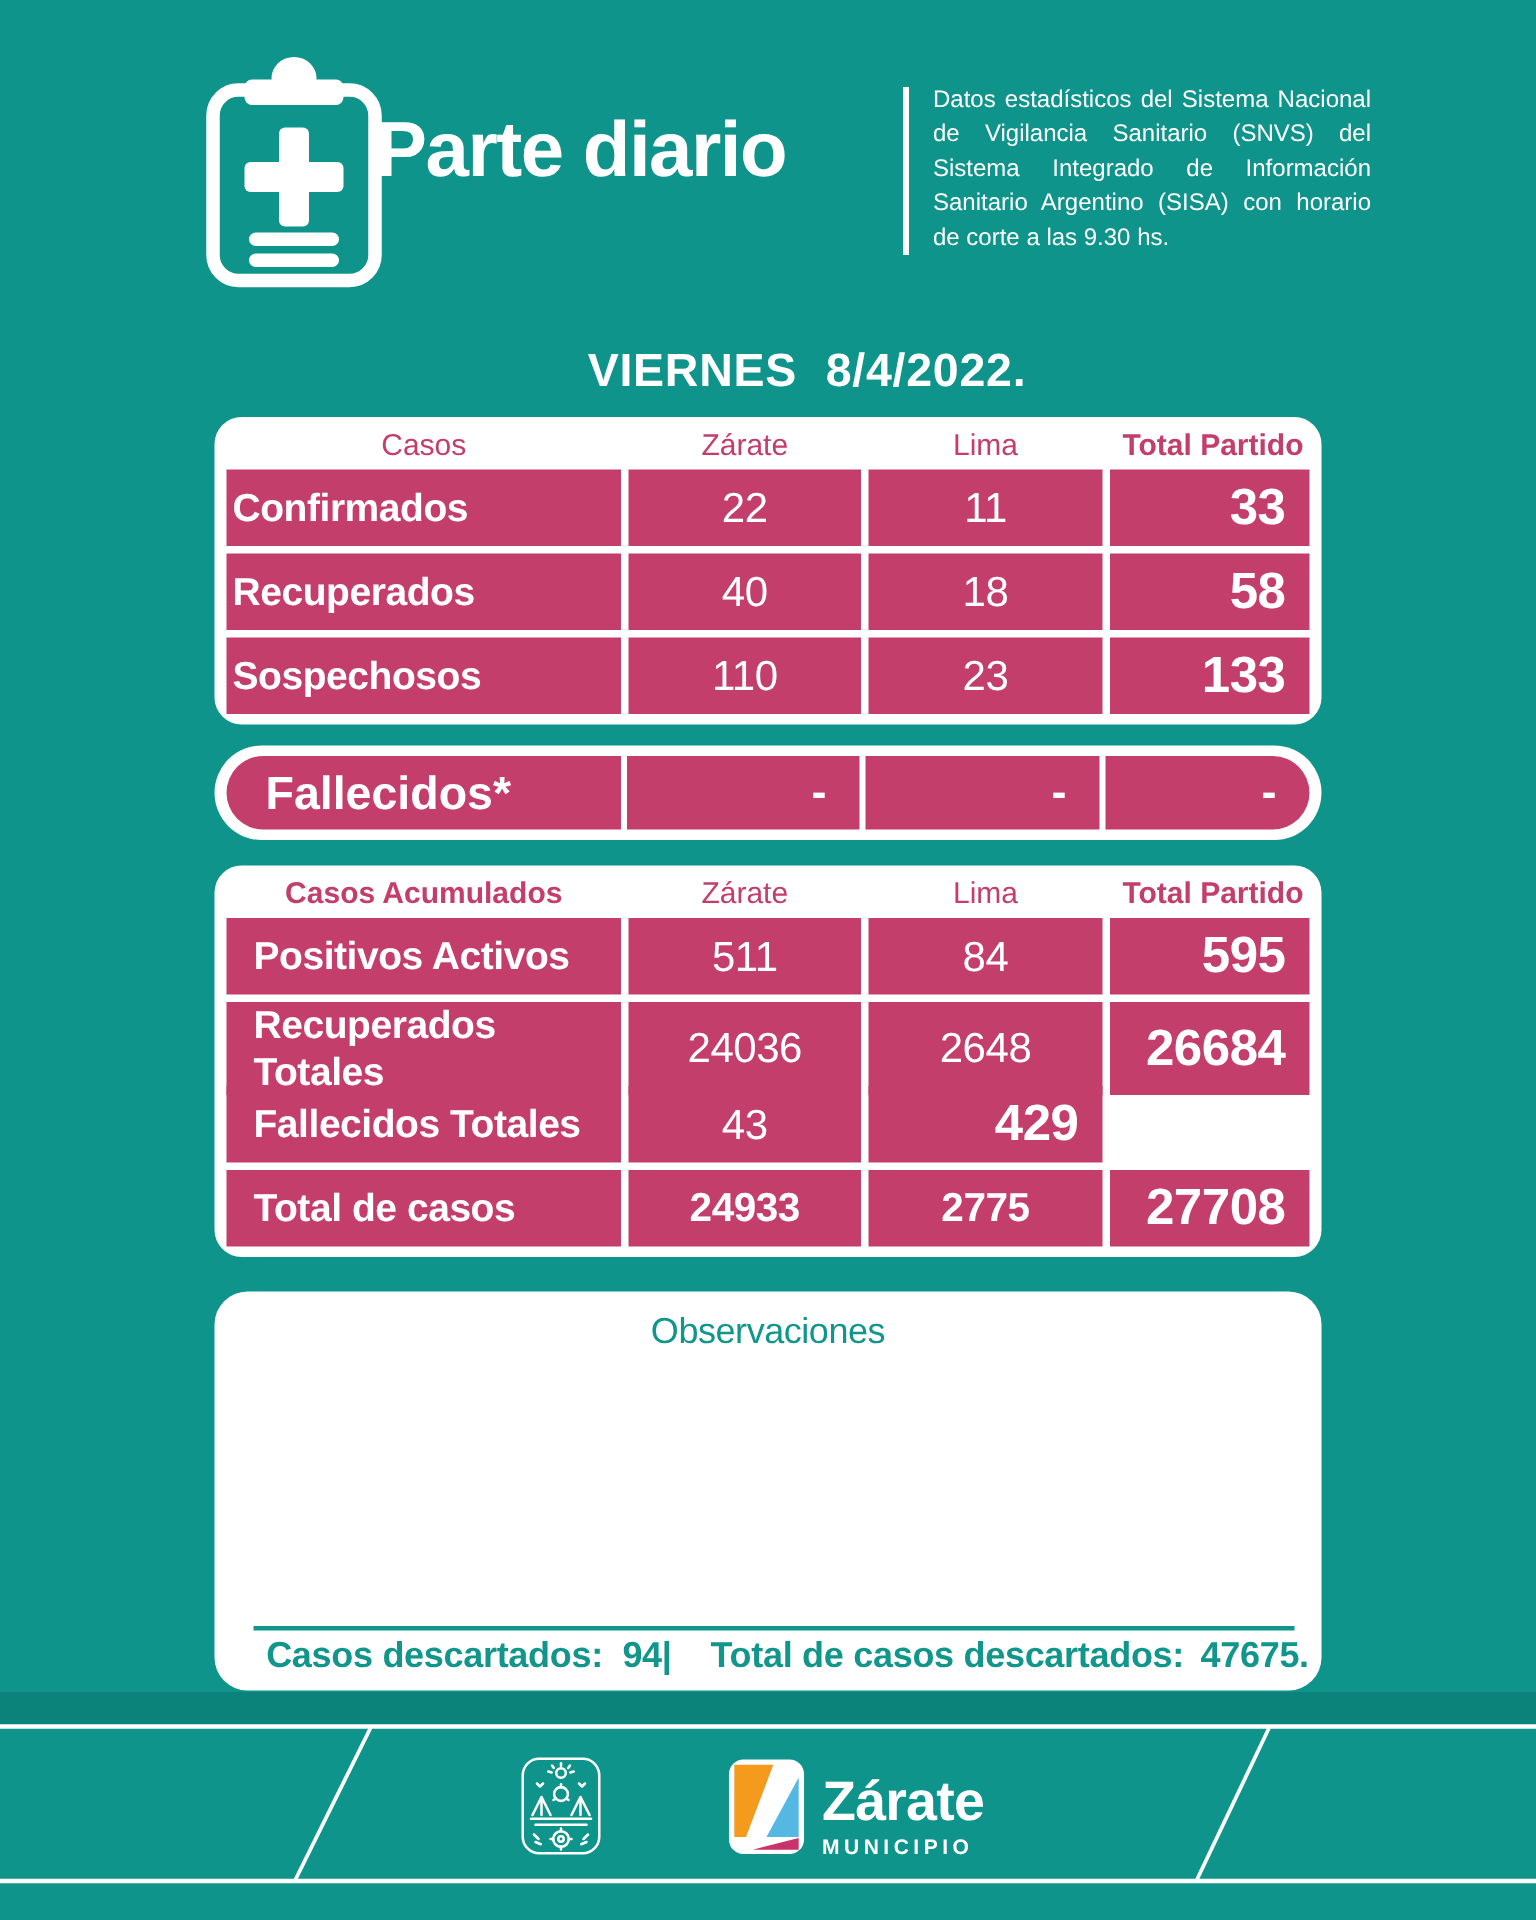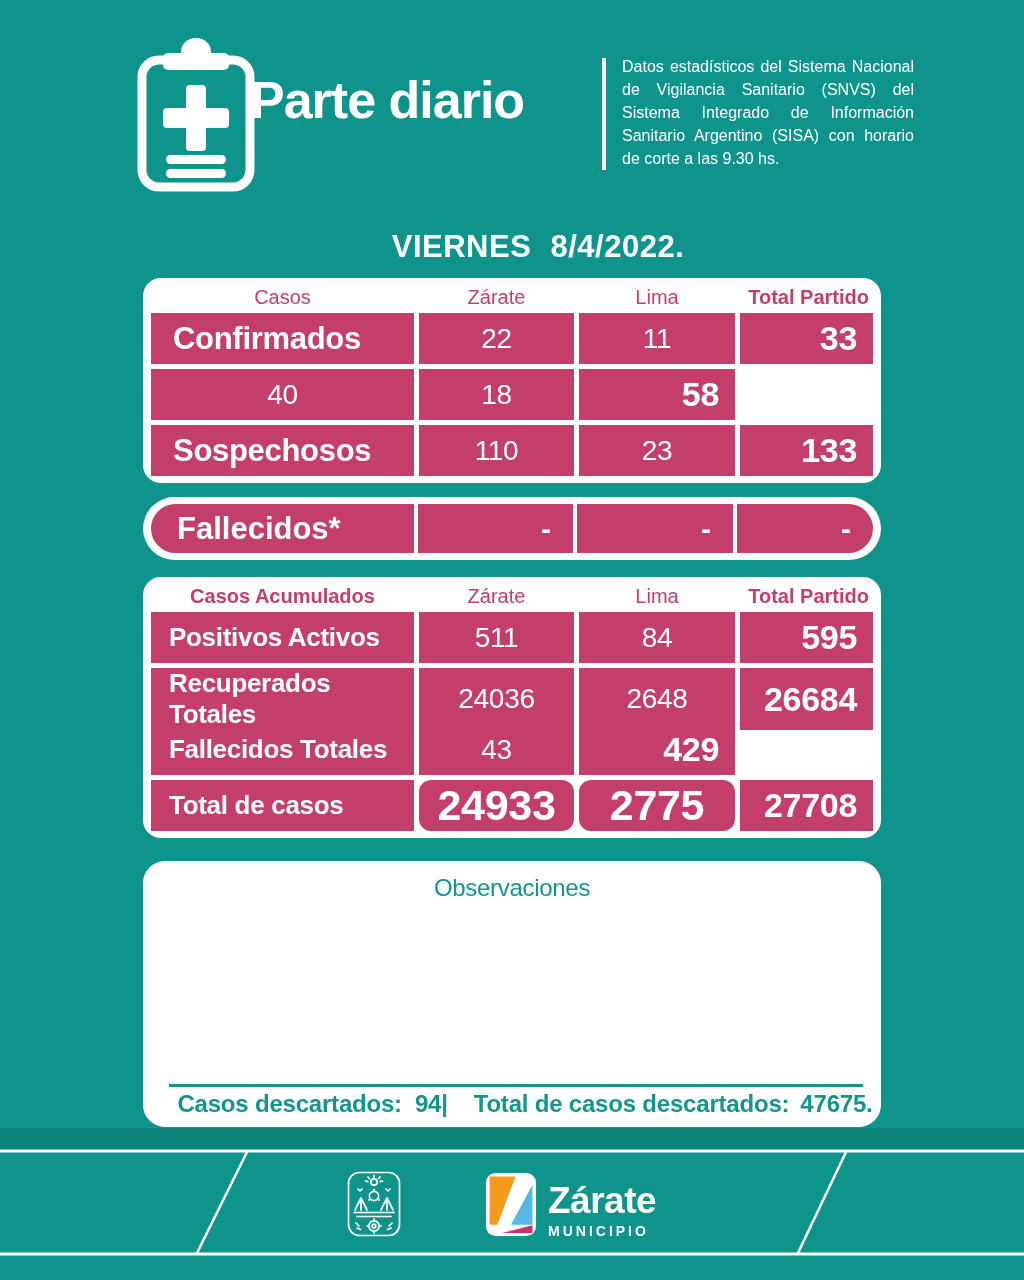--- a/index.html
+++ b/index.html
@@ -29,24 +29,24 @@
     border-radius:18px;box-sizing:border-box;padding:6px 8px 7px 8px;
   }
   .grid{display:grid;grid-template-columns:263px 155px 156px 1fr;grid-column-gap:5px;}
   .thead{height:26px;align-items:center;color:#C43E6C;font-size:20px;}
   .thead span{text-align:center;white-space:nowrap;}
   .thead .th-total{font-weight:bold;text-align:right;padding-right:4px;}
   .thead .th-bold{font-weight:bold;}
   .rows{display:flex;flex-direction:column;gap:5px;margin-top:3px;}
   .t-row{height:51px;}
   .t-row>div{background:#C43E6C;color:#fff;display:flex;align-items:center;letter-spacing:-0.3px;}
-  .cell-label{padding-left:22px;font-weight:bold;font-size:31px;}
+  .cell-label{padding-left:4px;font-weight:bold;font-size:26px;}
   .cell-label-sm{padding-left:18px;font-weight:bold;font-size:26px;}
   .cell-mid{justify-content:center;font-size:28px;}
-  .cell-mid-big{justify-content:center;font-size:43px;font-weight:bold;border-radius:12px;}
+  .cell-mid-big{justify-content:center;font-size:27px;font-weight:bold;}
   .cell-total{justify-content:flex-end;padding-right:16px;font-weight:bold;font-size:34px;}
   #daily-table{top:278px;}
   #accum-table{top:577px;}
   
   .pill{
     position:absolute;left:143px;top:497px;width:738px;height:63px;background:#fff;
     border-radius:32px;box-sizing:border-box;padding:7px 8px;
   }
   .pill .grid{grid-column-gap:4px;height:49px;text-align:center;}
   .pill .grid>div{background:#C43E6C;color:#fff;display:flex;align-items:center;}
@@ -108,20 +108,21 @@
       <span class="th-total">Total Partido</span>
     </div>
     <div class="rows">
       <div class="grid t-row">
         <div class="cell-label">Confirmados</div>
         <div class="cell-mid">22</div>
         <div class="cell-mid">11</div>
         <div class="cell-total">33</div>
       </div>
       <div class="grid t-row">
+        <div class="cell-label">Recuperados</div>
         <div class="cell-mid">40</div>
         <div class="cell-mid">18</div>
         <div class="cell-total">58</div>
       </div>
       <div class="grid t-row">
         <div class="cell-label">Sospechosos</div>
         <div class="cell-mid">110</div>
         <div class="cell-mid">23</div>
         <div class="cell-total">133</div>
       </div>

